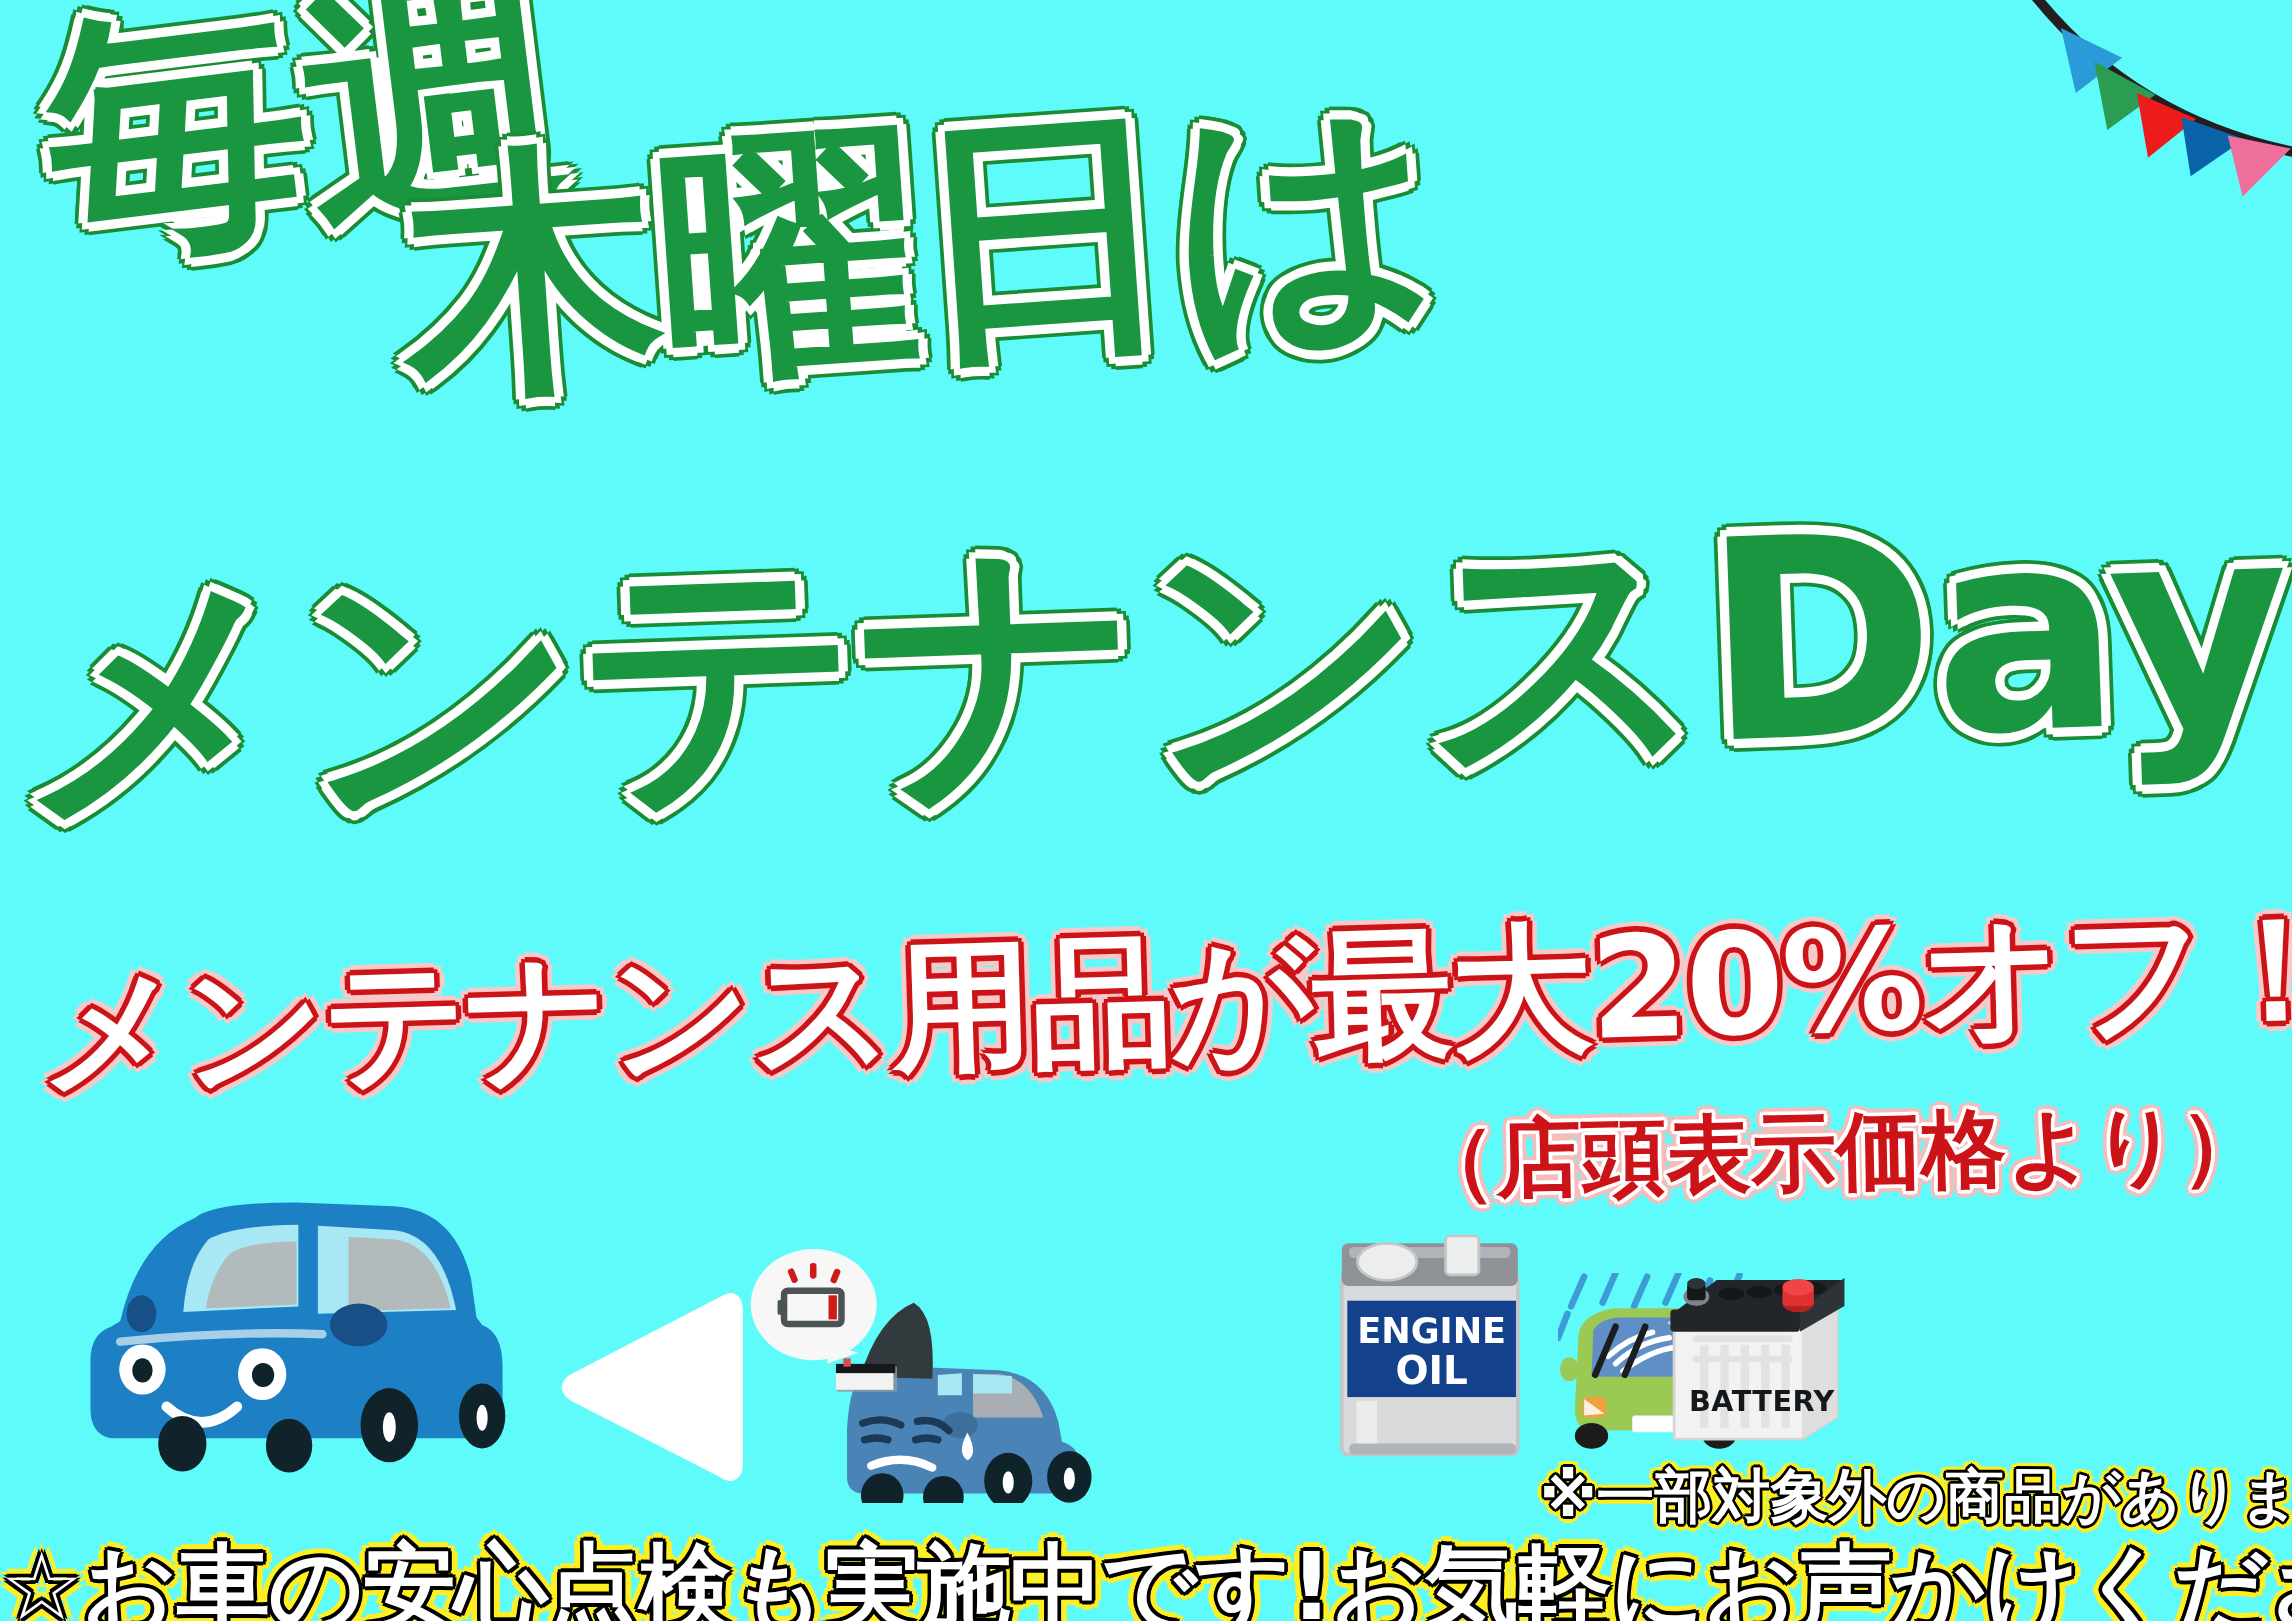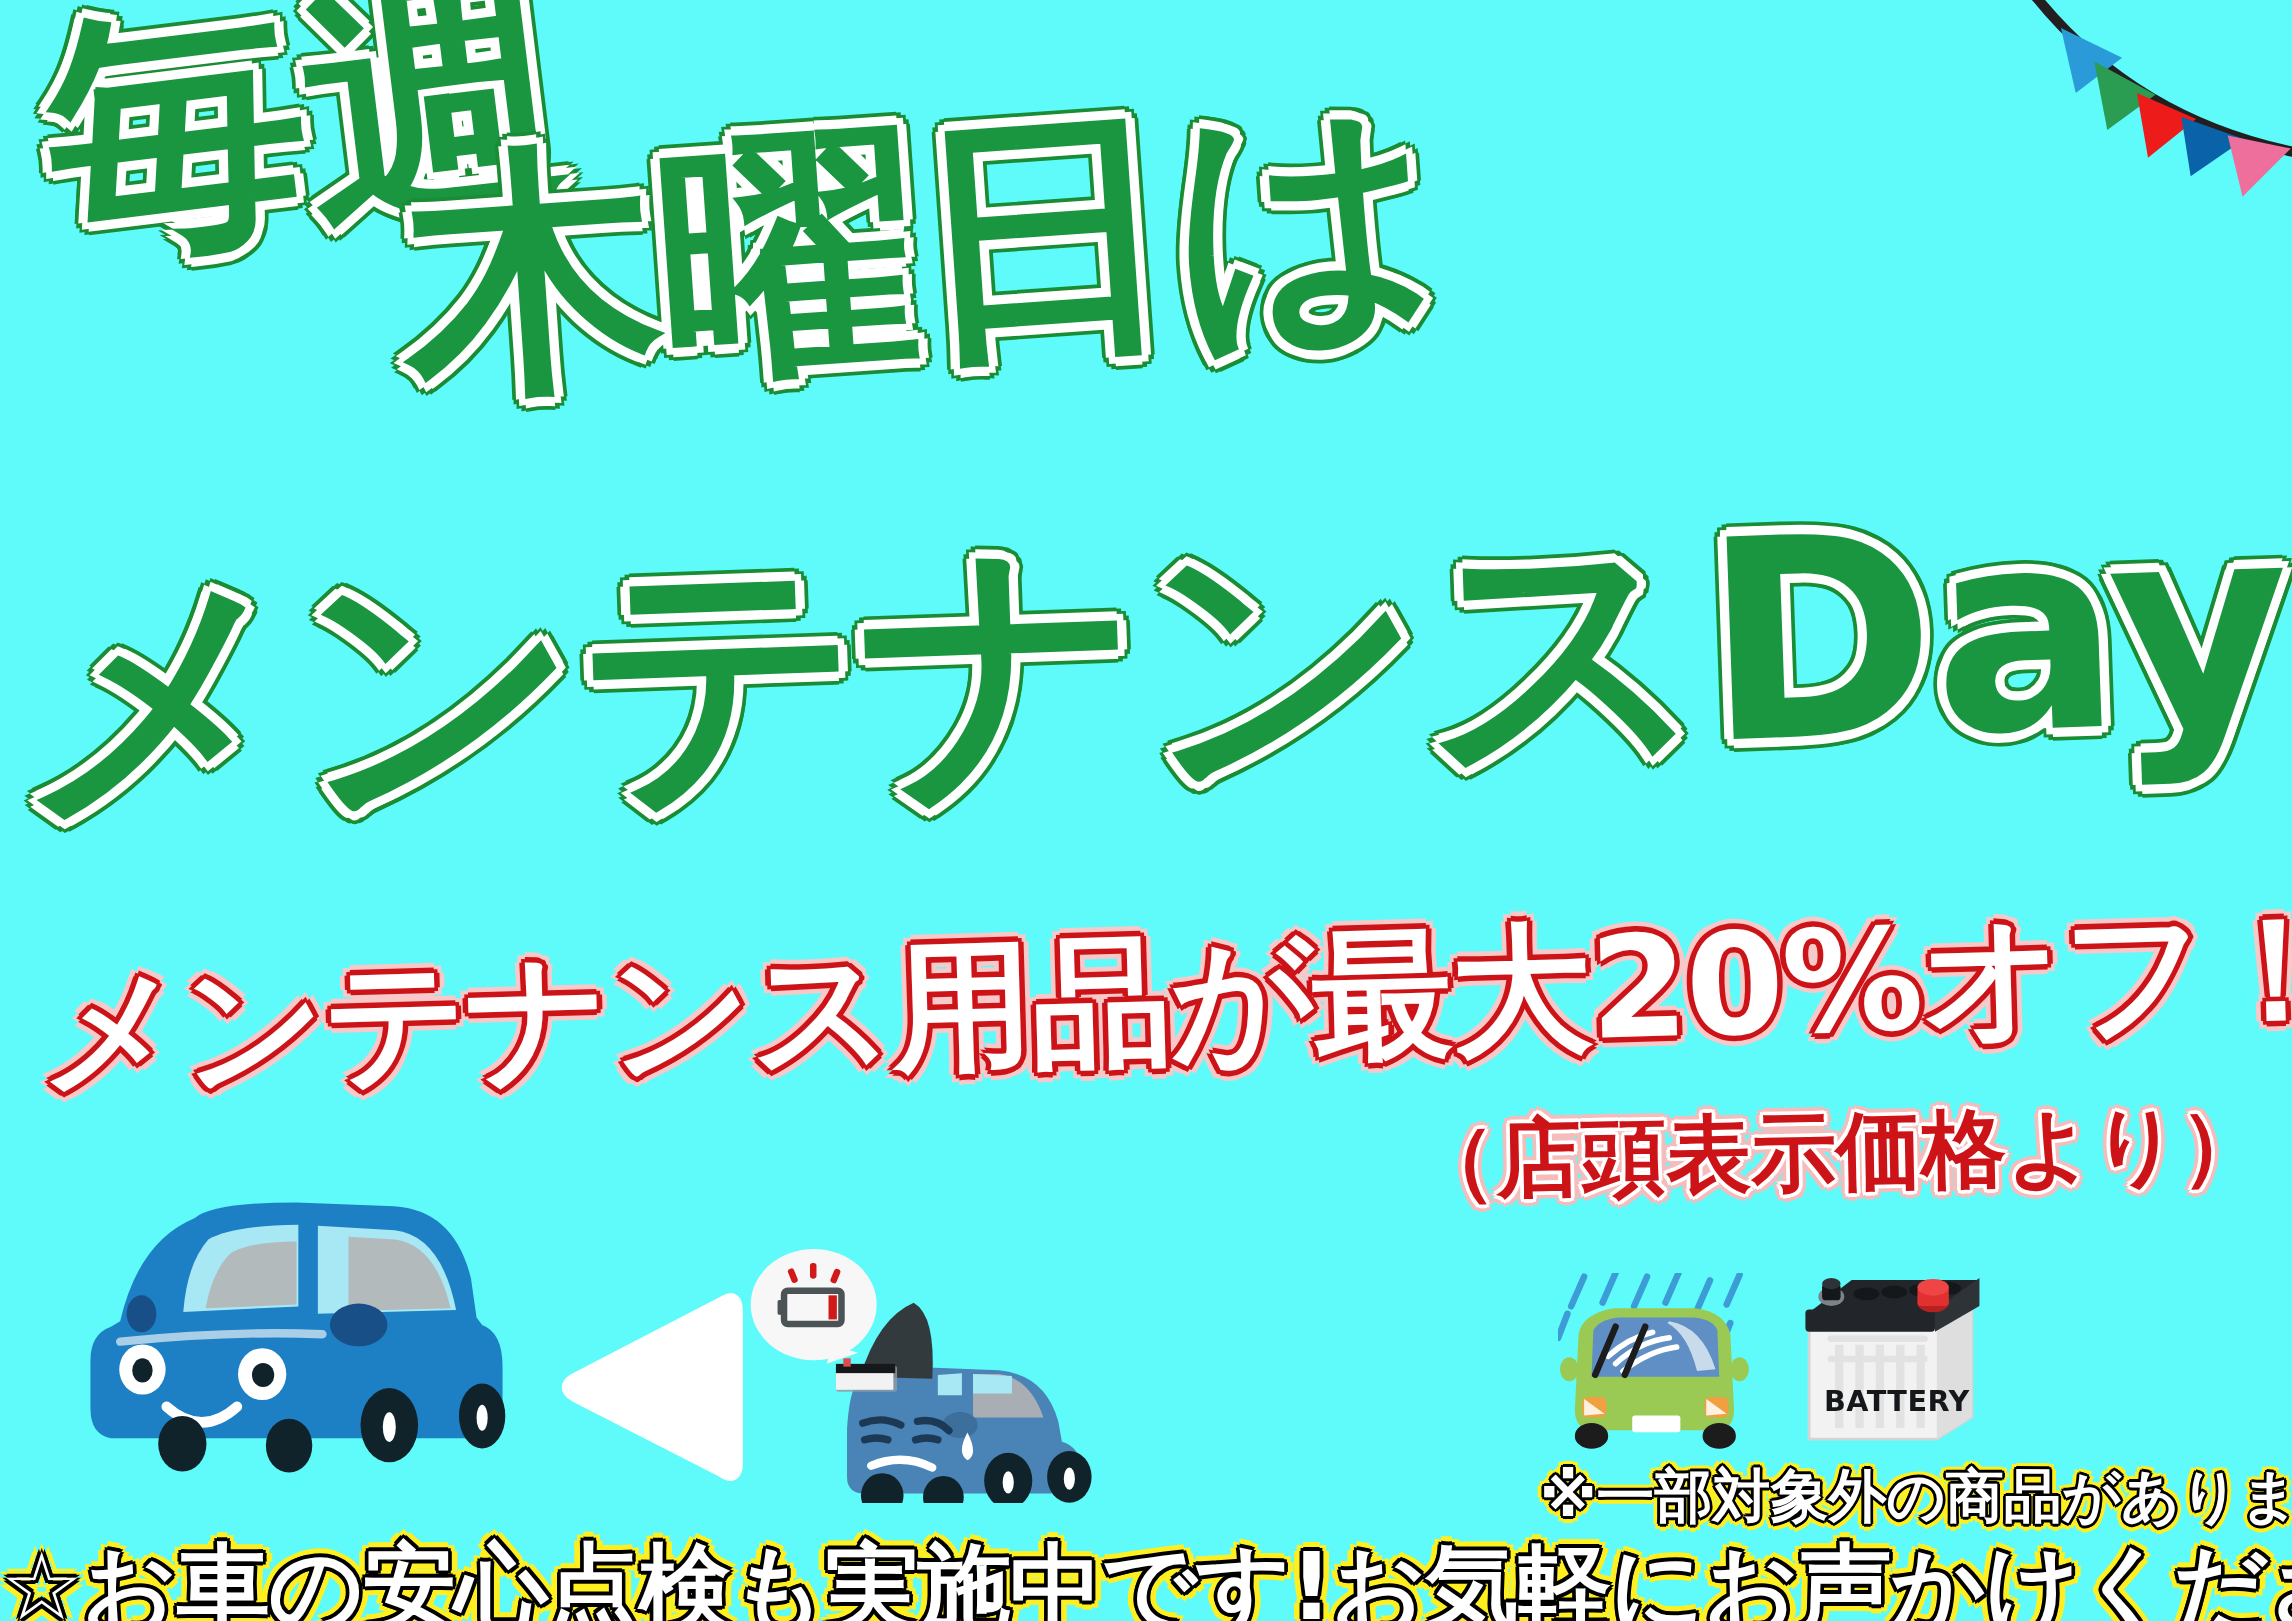--- a/index.html
+++ b/index.html
@@ -149,21 +149,21 @@
       -6.5px -6.5px 0 #ffef21, 6.5px -6.5px 0 #ffef21, -6.5px 6.5px 0 #ffef21, 6.5px 6.5px 0 #ffef21;
   }
 
   
   .illus { position: absolute; }
   #happy-car   { left: 83px;  top: 1195px; }
   #arrow-left  { left: 557px; top: 1289px; }
   #sad-car     { left: 747px; top: 1234px; }
   #oil-can     { left: 1336px;top: 1234px; }
   #rain-car    { left: 1558px;top: 1273px; }
-  #battery     { left: 1798px;top: 1263px; }
+  #battery     { left: 1663px;top: 1263px; }
 </style>
 </head>
 <body>
 
 <div id="poster">
 
   <div class="bunting">
     <svg width="278" height="223" viewBox="0 0 300 240">
       <path d="M 10 -10 Q 120 130 300 165" fill="none" stroke="#231f20" stroke-width="11" stroke-linecap="round"></path>
       <polygon points="42,30 108,62 58,100" fill="#2b9ad9"></polygon>
@@ -259,20 +259,34 @@
 
       <ellipse cx="146" cy="282" rx="23" ry="24" fill="#10232b"></ellipse>
       <ellipse cx="212" cy="284" rx="22" ry="23" fill="#10232b"></ellipse>
       <ellipse cx="282" cy="266" rx="26" ry="30" fill="#10232b"></ellipse>
       <ellipse cx="282" cy="268" rx="6" ry="12" fill="#ffffff"></ellipse>
       <ellipse cx="348" cy="262" rx="24" ry="28" fill="#10232b"></ellipse>
       <ellipse cx="348" cy="264" rx="6" ry="12" fill="#ffffff"></ellipse>
     </svg>
   </div>
 
+  <div class="illus" id="oil-can">
+    <svg width="195" height="227" viewBox="0 0 210 245">
+      <rect x="6" y="42" width="190" height="196" rx="7" fill="#d9dadc" stroke="#c3c5c8" stroke-width="4"></rect>
+      <rect x="6" y="10" width="190" height="46" rx="7" fill="#8f9397"></rect>
+      <rect x="14" y="14" width="174" height="12" rx="5" fill="#b0b4b8"></rect>
+      <ellipse cx="55" cy="30" rx="32" ry="20" fill="#eceded" stroke="#c3c5c8" stroke-width="3"></ellipse>
+      <rect x="118" y="2" width="36" height="42" rx="5" fill="#eceded" stroke="#c3c5c8" stroke-width="3"></rect>
+      <rect x="12" y="72" width="182" height="104" fill="#13418c"></rect>
+      <text x="103" y="118" text-anchor="middle" fill="#ffffff" font-family="DejaVu Sans, Liberation Sans, sans-serif" font-size="38" font-weight="900">ENGINE</text>
+      <text x="103" y="162" text-anchor="middle" fill="#ffffff" font-family="DejaVu Sans, Liberation Sans, sans-serif" font-size="42" font-weight="900">OIL</text>
+      <rect x="22" y="180" width="22" height="52" fill="#eceded" opacity="0.9"></rect>
+      <rect x="14" y="226" width="180" height="12" rx="5" fill="#b0b4b8"></rect>
+    </svg>
+  </div>
 
   <div class="illus" id="rain-car">
     <svg width="204" height="199" viewBox="0 0 220 215">
       <g stroke="#3d9bd6" stroke-width="7" stroke-linecap="round">
         <line x1="28" y1="4" x2="14" y2="36"></line>
         <line x1="62" y1="0" x2="48" y2="32"></line>
         <line x1="96" y1="4" x2="82" y2="36"></line>
         <line x1="130" y1="0" x2="116" y2="32"></line>
         <line x1="164" y1="8" x2="150" y2="40"></line>
         <line x1="196" y1="2" x2="182" y2="34"></line>

